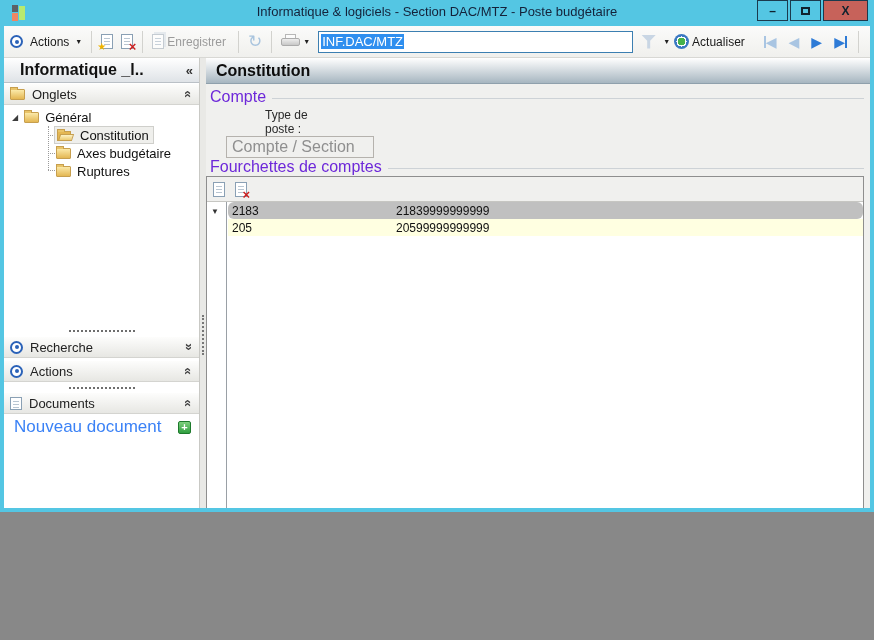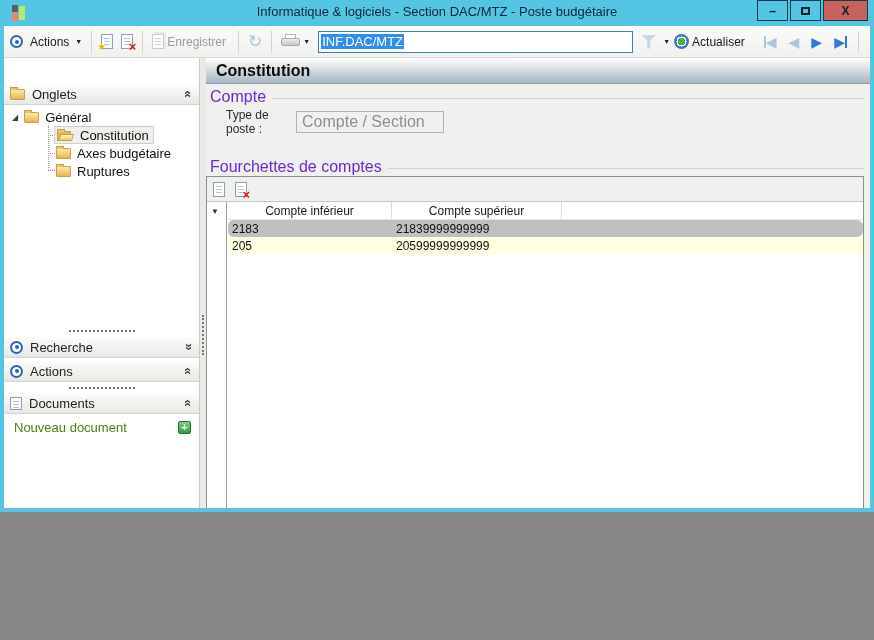--- a/index.html
+++ b/index.html
@@ -96,39 +96,39 @@
   .tree-row .txt { margin-left:6px; }
   .expander { font-size:8px; color:#3c3c3c; margin-right:6px; }
   .tree-sel { background:#efefec; border:1px solid #cfcfcb; padding:0 4px 0 2px; display:flex;
               align-items:center; height:18px; }
   .dotline-v { position:absolute; border-left:1px dotted #9a9a9a; }
   .dotline-h { position:absolute; border-top:1px dotted #9a9a9a; }
   .splitter-h { position:absolute; left:0; right:0; height:6px; display:flex; justify-content:center; }
   .splitter-h .dots { width:66px; border-top:2px dotted #6e6e6e; margin-top:2px; }
   .doc-link-row { position:absolute; left:0; right:0; height:20px; display:flex; align-items:center;
                   padding:0 8px 0 10px; }
-  .doc-link { font-size:13px; color:#4d7c0f; flex:1; }
+  .doc-link { font-size:17px; color:#3b82f6; flex:1; }
   .plus-btn { width:13px; height:13px; background:linear-gradient(#7ed07e,#2f9e3f); border:1px solid #1d7a2c;
               border-radius:2px; color:#fff; font-size:11px; font-weight:bold; line-height:11px;
               text-align:center; }
   .sb-bottom { position:absolute; left:0; right:0; top:520px; height:22px;
                background:linear-gradient(#f2f5f8,#b7c4d1); display:flex; align-items:center;
                justify-content:flex-end; padding-right:12px; }
   .sb-bottom .dd { font-size:9px; color:#1a1a1a; }
   .side-grip { position:absolute; left:198px; top:257px; height:40px; border-left:2px dotted #777; }
 
   
   .main { position:absolute; left:202px; top:0; right:0; height:552px; background:#f0f0ee; }
   .main-title { height:26px; background:linear-gradient(#ffffff,#a7b6c0); border-bottom:1px solid #8fa0ac;
                 display:flex; align-items:center; padding-left:10px; }
   .main-title .t { font-size:16px; font-weight:bold; color:#0d0d0d; }
   .grouplabel { position:absolute; left:4px; right:6px; display:flex; align-items:center; }
   .grouplabel .gl { font-size:16px; color:#6d28d9; margin-right:6px; white-space:nowrap; }
   .grouplabel .line { flex:1; height:1px; background:#cdd2d6; margin-top:2px; }
-  .field-row { position:absolute; left:20px; top:50px; display:flex; align-items:center; }
+  .field-row { position:absolute; left:20px; top:50px; display:flex; align-items:center;flex-direction:column; }
   .field-label { font-size:12px; color:#2a2a2a; width:70px; }
   .field-input { width:148px; height:22px; border:1px solid #b5b2ad; background:#f0f0ee; color:#8f8f8f;
                  font-size:16px; display:flex; align-items:center; padding:0 5px; }
 
   .fpanel { position:absolute; left:0; right:6px; top:118px; height:428px; border:1px solid #8e8e8e;
             background:#f0f0ee; }
   .fpanel-toolbar { height:24px; display:flex; align-items:center; padding-left:6px; gap:10px; }
   .grid { position:absolute; left:0; right:0; top:24px; bottom:18px; background:#fff;
           border-top:1px solid #c6c6c2; }
   .grid-gutter { position:absolute; left:0; top:0; bottom:0; width:20px; background:#fff;
@@ -241,20 +241,24 @@
         <span>▶</span>
           <span class="bar"></span>
       </span>
     </div>
     <div class="tb-sep"></div>
   </div>
 
   <div class="content">
 
     <div class="sidebar">
+      <div class="sb-header">
+        <span class="t">Informatique _l..</span>
+        <span class="col">«</span>
+      </div>
 
       <div class="panel-hdr" style="top:25px;">
         <span class="folder"></span>
         <span class="lbl">Onglets</span>
         <span class="chev up">«</span>
       </div>
 
       <div class="tree">
         <div class="dotline-v" style="left:44px; top:20px; height:44px;"></div>
         <div class="dotline-h" style="left:44px; top:29px; width:7px;"></div>
@@ -351,24 +355,20 @@
           <span class="doc">
             <span class="badge-x">×</span>
           </span>
         </div>
 
         <div class="grid">
           <div class="grid-gutter">
             <span class="filter-caret">▼</span>
           </div>
           <div class="grid-body">
-            <div class="ghead">
-              <div class="hc c1">Compte inférieur</div>
-              <div class="hc c2">Compte supérieur</div>
-            </div>
             <div class="trow selected">
               <div class="dc c1">2183</div>
               <div class="dc c2">21839999999999</div>
             </div>
             <div class="trow alt">
               <div class="dc c1">205</div>
               <div class="dc c2">20599999999999</div>
             </div>
           </div>
         </div>

